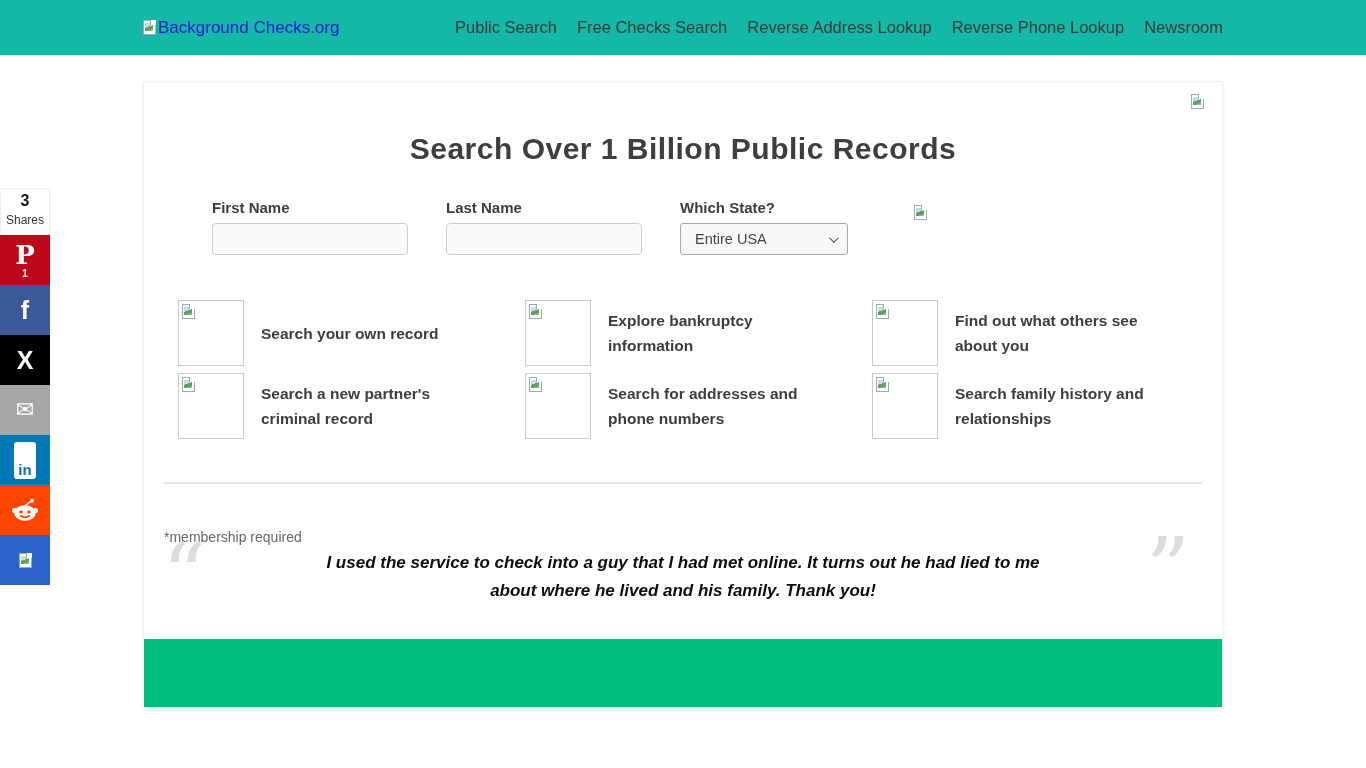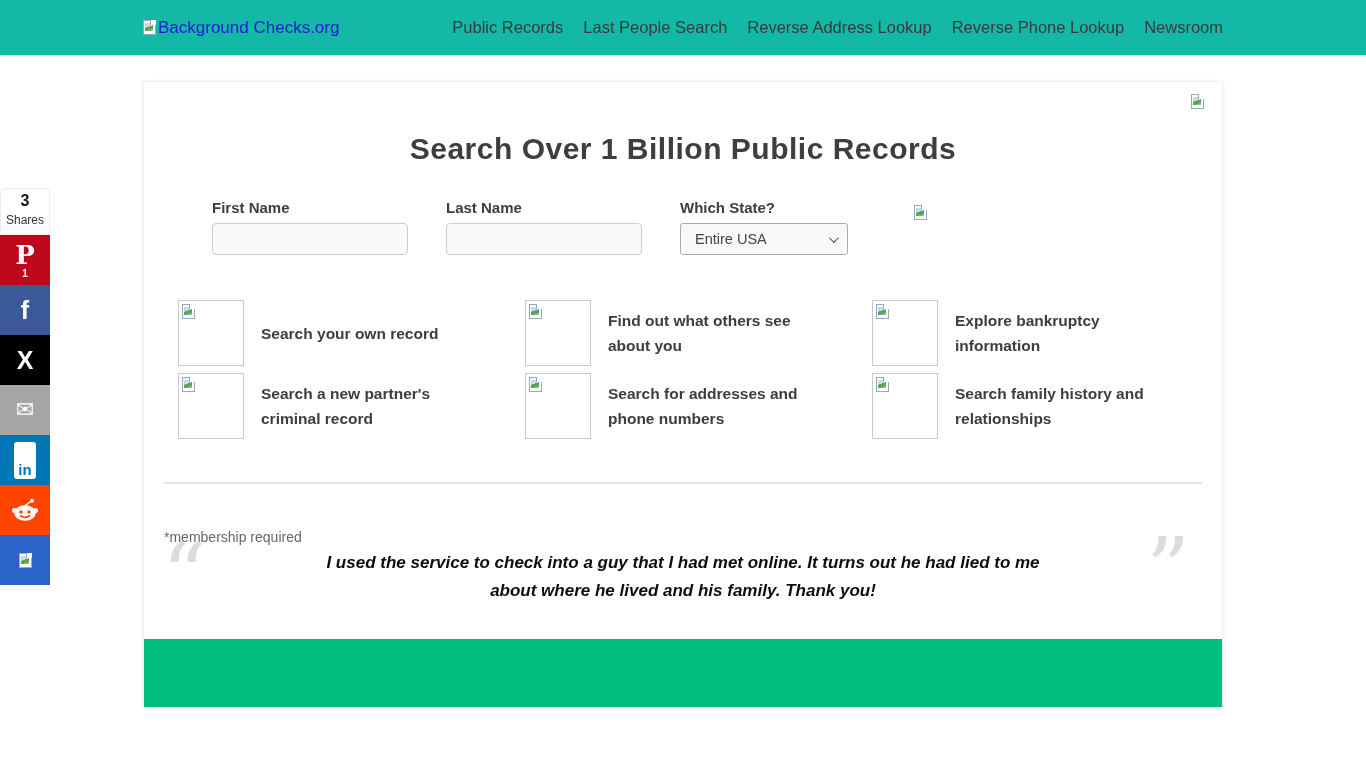--- a/index.html
+++ b/index.html
@@ -90,22 +90,22 @@
 </head>
 <body>
 
 <header class="site-header">
   <div class="header-inner">
     <a class="logo">
       <span class="bimg"></span>
       <span>Background Checks.org</span>
     </a>
     <nav class="main-nav">
-      <a>Public Records</a>
-      <a>Last People Search</a>
+      <a>Public Search</a>
+      <a>Free Checks Search</a>
       <a>Reverse Address Lookup</a>
       <a>Reverse Phone Lookup</a>
       <a>Newsroom</a>
     </nav>
   </div>
 </header>
 
 <aside class="share-bar">
   <div class="share-count">
     <b>3</b>
@@ -168,25 +168,25 @@
     <span class="bimg search-img"></span>
   </div>
 
   <div class="features">
     <div class="feature">
       <span class="feat-box"><span class="bimg"></span></span>
       <p>Search your own record</p>
     </div>
     <div class="feature">
       <span class="feat-box"><span class="bimg"></span></span>
+      <p>Explore bankruptcy information</p>
+    </div>
+    <div class="feature">
+      <span class="feat-box"><span class="bimg"></span></span>
       <p>Find out what others see about you</p>
-    </div>
-    <div class="feature">
-      <span class="feat-box"><span class="bimg"></span></span>
-      <p>Explore bankruptcy information</p>
     </div>
     <div class="feature">
       <span class="feat-box"><span class="bimg"></span></span>
       <p>Search a new partner's criminal record</p>
     </div>
     <div class="feature">
       <span class="feat-box"><span class="bimg"></span></span>
       <p>Search for addresses and phone numbers</p>
     </div>
     <div class="feature">

